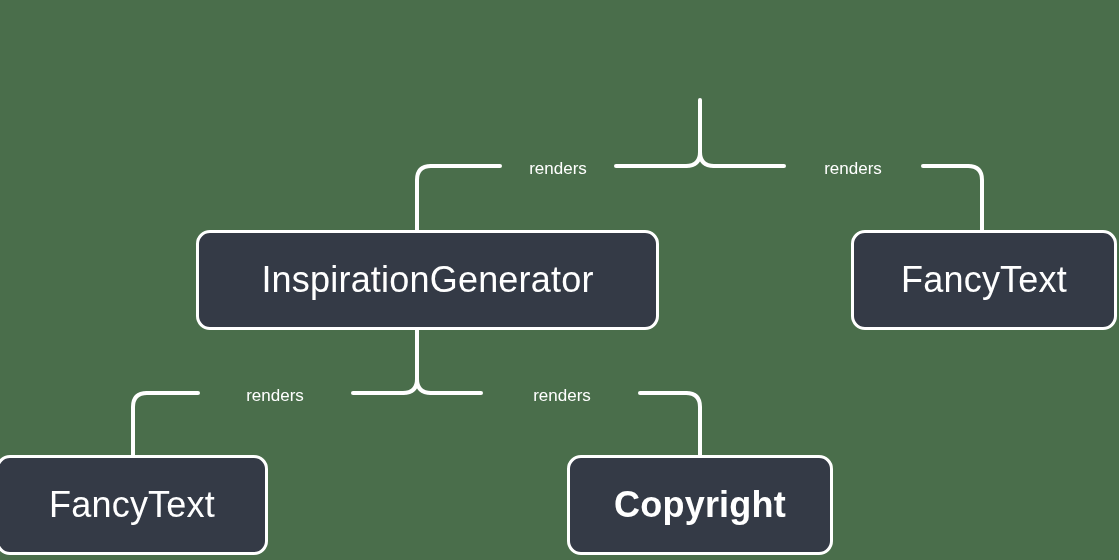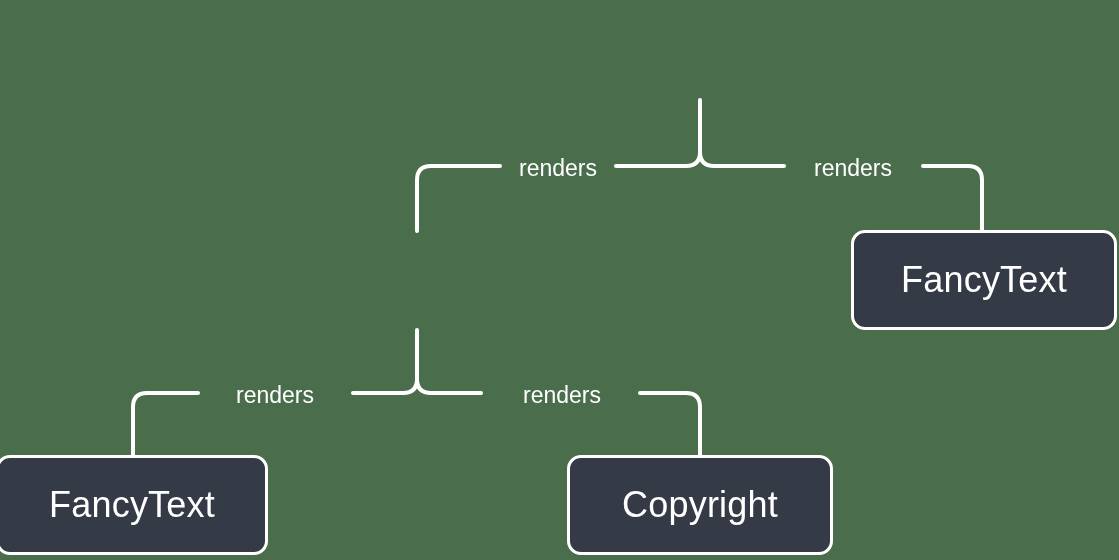--- a/index.html
+++ b/index.html
@@ -44,31 +44,31 @@
   }
   .node-label {
     display: block;
     line-height: 1;
   }
   .edge-label {
     position: absolute;
     color: #ffffff;
     font-family: "Liberation Sans", sans-serif;
     font-weight: 400;
-    font-size: 23px;
+    font-size: 17px;
     line-height: 1;
     white-space: nowrap;
     transform: translate(-50%, -50%);
   }
   
   #node-app        { left: 618px;  top: 2px;   width: 163px; height: 98px;  font-size: 36px; }
   #node-inspgen    { left: 196px;  top: 230px; width: 463px; height: 100px; font-size: 36px; }
   #node-fancytext-right { left: 851px; top: 230px; width: 266px; height: 100px; font-size: 36px; }
   #node-fancytext-left  { left: -4px; top: 455px; width: 272px; height: 100px; font-size: 36px; }
-  #node-copyright  { left: 567px;  top: 455px; width: 266px; height: 100px; font-size: 36px; }
+  #node-copyright  { left: 567px;  top: 455px; width: 266px; height: 100px; font-size: 36px; font-weight: bold; }
 </style>
 </head>
 <body>
 
 <div id="diagram-canvas">
 
   <svg id="connector-layer" viewBox="0 0 1119 560" width="1119" height="560" aria-hidden="true">
     <g fill="none" stroke="#ffffff" stroke-width="4" stroke-linecap="round" stroke-linejoin="round">
 
       <path d="M 700 100 L 700 152"></path>
@@ -104,20 +104,23 @@
 
   <span class="edge-label" style="left:558px; top:168px;">renders</span>
 
   <span class="edge-label" style="left:853px; top:168px;">renders</span>
 
   <span class="edge-label" style="left:275px; top:395px;">renders</span>
 
   <span class="edge-label" style="left:562px; top:395px;">renders</span>
 
 
+  <div class="node-box" id="node-inspgen">
+    <span class="node-label">InspirationGenerator</span>
+  </div>
 
   <div class="node-box" id="node-fancytext-right">
     <span class="node-label">FancyText</span>
   </div>
 
   <div class="node-box" id="node-fancytext-left">
     <span class="node-label">FancyText</span>
   </div>
 
   <div class="node-box" id="node-copyright">

